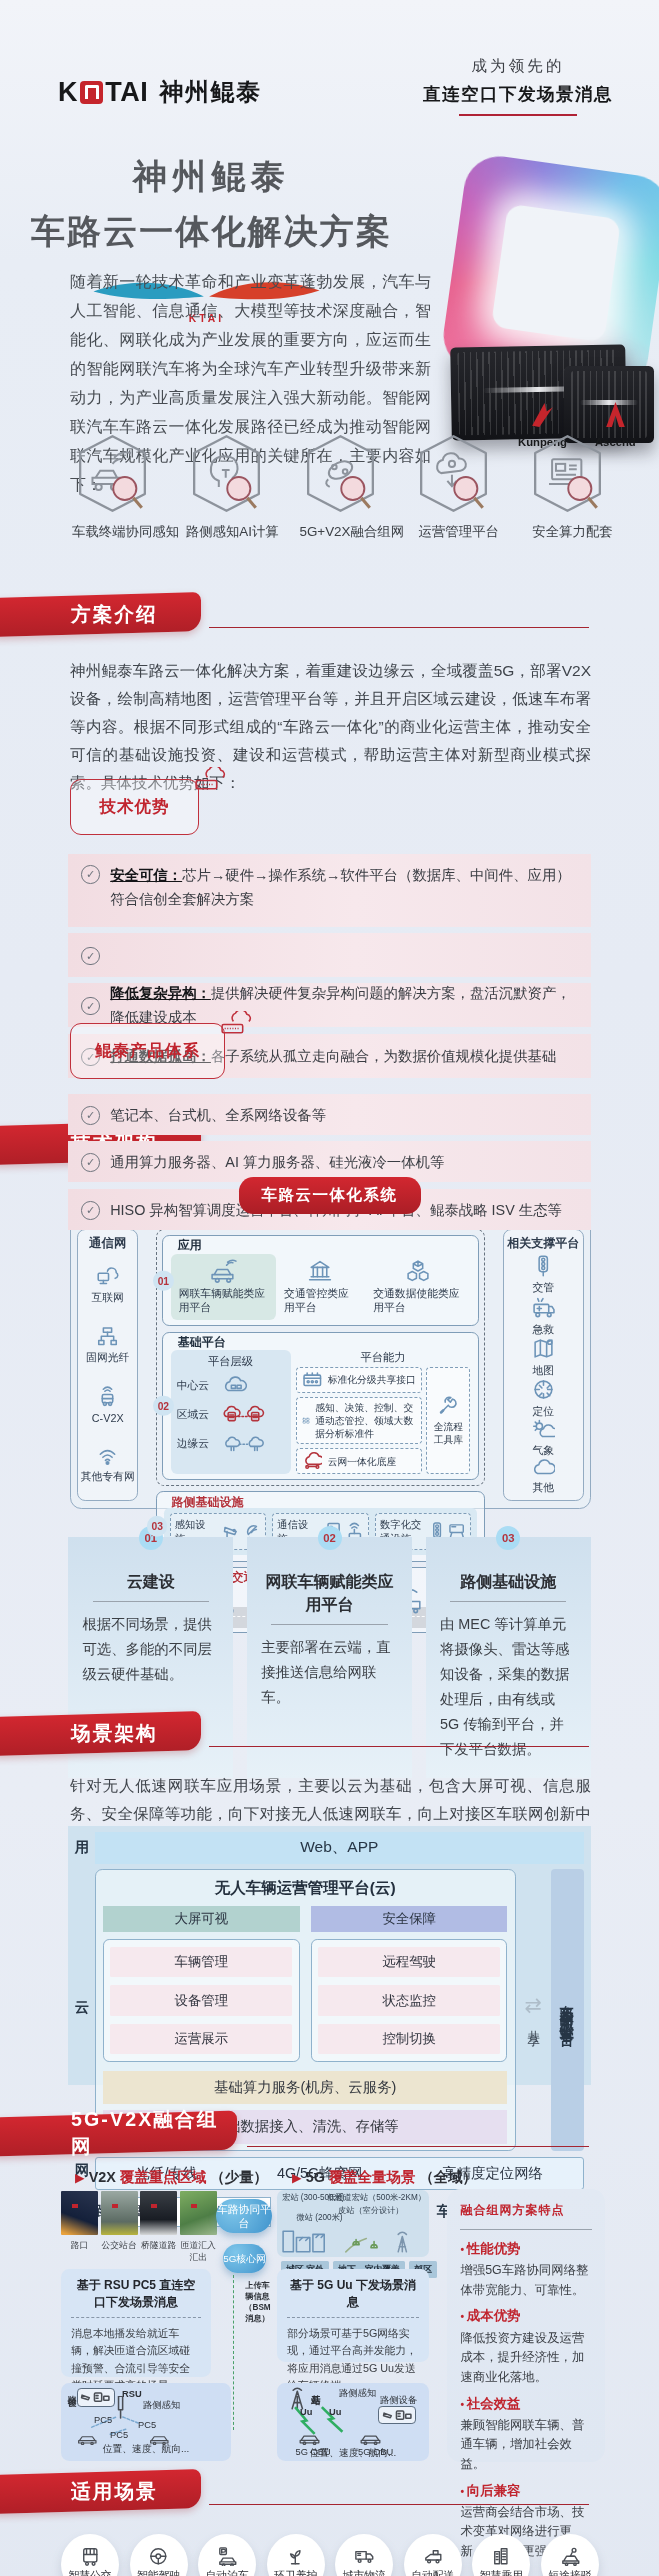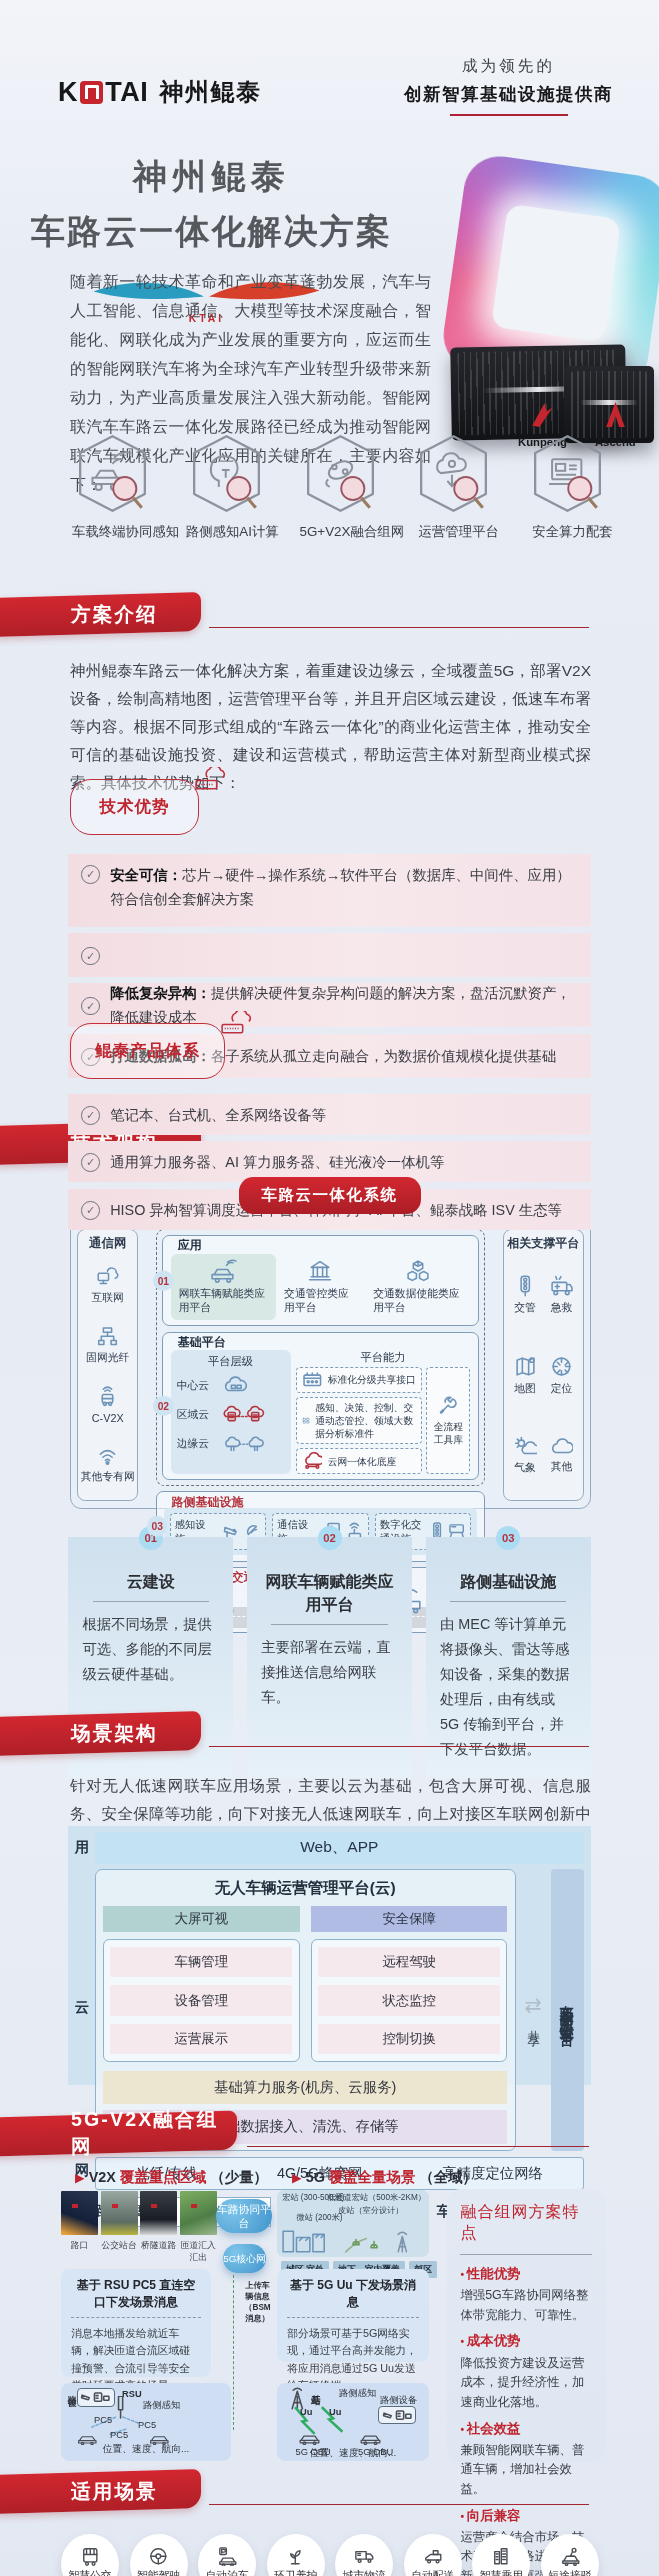--- a/index.html
+++ b/index.html
@@ -57,34 +57,34 @@
   .partner .pname { font-size:11.3px; color:#17181a; font-weight:bold; }
   .pillars { position:absolute; left:62px; top:309px; width:556px; display:flex; justify-content:space-between; }
   .pillar { width:101px; text-align:center; }
   .pillar svg.hex { width:77px; height:81px; }
   .pillar .plabel { font-size:13.4px; color:#3c4046; margin-top:7.2px; white-space:nowrap;margin-left:10px; }
 
   
   .body-par { position:absolute; left:70px; right:68px; font-size:15.5px; line-height:28px; color:#3f444b; text-align:justify; }
   .badge {
     position:absolute; left:70px; width:129px; height:56px;
-    border:1.5px solid #c0303c; border-radius:21px; background:rgba(255,255,255,.35);
+    border:1.5px solid #c0303c; border-radius:11px; background:rgba(255,255,255,.35);
     display:flex; align-items:center; justify-content:center;
   }
   .badge span { color:#c0242e; font-size:16.5px; font-weight:bold; letter-spacing:1px; }
   .badge .b-ic { position:absolute; right:-30px; top:-13.4px; width:36px; height:30px; }
   .check-row {
     position:absolute; left:68px; right:68px;
     background:linear-gradient(90deg,#f2dde2,#f7e8ec 55%,#f3e2e7);
     display:flex; gap:10.3px; padding:9.3px 13.4px; align-items:flex-start;
   }
   .check-ic { flex:0 0 18.5px; width:18.5px; height:18.5px; border:1.3px solid #70757e; border-radius:50%;
     color:#70757e; font-size:11.3px; display:flex; align-items:center; justify-content:center; margin-top:2.1px; }
   .check-text { font-size:14.4px; line-height:24px; color:#3a3d43; }
-  .check-text b { color:#141518; }
+  .check-text b { color:#141518;text-decoration:underline; }
 
   
   .pill-title { position:absolute; left:50%; transform:translateX(-50%); background:linear-gradient(180deg,#d22730,#ab1e26);
     color:#fff; font-size:15.5px; font-weight:bold; letter-spacing:1.5px; padding:8px 23px; border-radius:14.4px; z-index:3; }
   .pill-wing { position:absolute; top:11.3px; width:62px; height:1px; background:#5f6b79; }
   .arch-outer { position:absolute; left:70px; width:521px; border:1px solid #93abc2; border-radius:11.3px;
     background:rgba(235,243,249,.45); padding:24px 6.2px 7.2px; display:flex; gap:18px; }
   .arch-ptitle { position:absolute; top:7.2px; left:0; right:0; text-align:center; color:#b4333c; font-size:14.4px; font-weight:bold; letter-spacing:1px; }
   .comm-box { flex:0 0 61px; border:1px solid #93abc2; border-radius:8.2px; background:rgba(255,255,255,.35);
     display:flex; flex-direction:column; align-items:center; padding:5.2px 2.1px; }
@@ -119,21 +119,21 @@
   .toolkit .ctext { font-size:9.8px; color:#2e3b4c; text-align:center; line-height:13px; }
   .road-row { display:flex; gap:6.2px; background:#d9e9f3; border-radius:5.2px; padding:5.2px; }
   .road-cell { flex:1; border:1px dashed #7f9db8; border-radius:4.1px; display:flex; align-items:center; justify-content:center; gap:6.2px; padding:4.1px; background:rgba(255,255,255,.35); }
   .road-cell .rname { font-size:10.3px; line-height:13.4px; color:#2e3b4c; }
   .part-road { position:relative; height:43px; margin-top:3.1px; }
   .part-strip { position:absolute; left:4%; right:4%; top:20.6px; height:20.6px; background:#c7cbd1; opacity:.7; transform:skewX(-35deg); }
   .part-strip::after { content:""; position:absolute; left:0; right:0; top:9.3px; border-top:1.5px dashed #fff; }
   .vehicles { position:absolute; left:4%; right:4%; top:1px; display:flex; justify-content:space-between; }
   .support-box { flex:0 0 81px; border:1px solid #93abc2; border-radius:8.2px; background:rgba(255,255,255,.35); padding:5.2px 3.1px; display:flex; flex-direction:column; }
   .support-title { font-size:12px; font-weight:bold; color:#2e3b4c; text-align:center; margin-bottom:2.1px; }
-  .support-grid { flex:1; display:grid; grid-template-columns:1fr 1fr;text-align:right; }
+  .support-grid { flex:1; display:grid; grid-template-columns:1fr;text-align:right; }
   .support-item { display:flex; flex-direction:column; align-items:center; justify-content:center; gap:4.1px; }
   .support-item .slabel { font-size:10.8px; color:#2e3b4c; }
 
   .note-cards { position:absolute; left:68px; width:523px; display:flex; gap:13.4px; }
   .note-card { flex:1; position:relative; background:linear-gradient(180deg,#cfe0ee,#e7f1f8); padding:33px 14.4px 15.5px; min-height:155px; }
   .note-num { position:absolute; top:-11.3px; left:50%; transform:translateX(-50%); width:24px; height:24px; background:#aadcf4;
     border-radius:50%; color:#b4333c; font-size:11.3px; font-weight:bold; display:flex; align-items:center; justify-content:center; }
   .note-title { text-align:center; font-size:16px; font-weight:bold; color:#2b2e33; line-height:23px; }
   .note-div { width:85%; height:1px; background:#9aa3ad; margin:8.2px auto 10.3px; }
   .note-text { font-size:14.4px; line-height:25px; color:#3a3e44; }
@@ -190,21 +190,21 @@
   .v2x-txtbox { position:absolute; background:#d7e5f5; border-radius:8.2px; padding:8.2px 10.3px; }
   .v2x-txtbox .bt { font-size:12px; font-weight:bold; color:#23262c; text-align:center; }
   .v2x-txtbox .bd { border-top:1px dashed #8796a8; margin:6.2px 0; }
   .v2x-txtbox .bb { font-size:10.8px; line-height:17.5px; color:#3a3e44; }
   .v2x-diagram { position:absolute; background:#cfdef3; border-radius:8.2px; }
   .v2x-diagram .dlab { position:absolute; font-size:9.3px; color:#2d3137; }
   .v2x-diagram .vert { writing-mode:vertical-rl; letter-spacing:1px; }
   .v2x-diagram .cap { position:absolute; bottom:5.2px; left:0; right:0; text-align:center; font-size:9.8px; color:#2d3137; }
   .dev-chip { position:absolute; border:0.8px solid #5a6c80; border-radius:4.1px; background:rgba(255,255,255,.6); display:flex; align-items:center; justify-content:center; gap:3.1px; }
   .feat-panel { position:absolute; background:linear-gradient(180deg,#e2e9f3,#dfe7f2); border-radius:13.4px; padding:13.4px 13.4px; }
-  .feat-title { font-size:16px; font-weight:normal; color:#c0242e; letter-spacing:1px; }
+  .feat-title { font-size:12px; font-weight:bold; color:#c0242e; letter-spacing:1px; }
   .feat-div { height:1px; background:#9aa3ad; margin:9.3px 0 10.3px; }
   .feat-item { margin-bottom:7.2px; }
   .feat-item .ft { font-size:13.4px; font-weight:bold; color:#c0242e; margin-bottom:3.1px; }
   .feat-item .ft::before { content:"• "; font-size:10.3px; }
   .feat-item .fd { font-size:12.4px; line-height:19.6px; color:#3a3e44; }
 
   
   .circle-row { position:absolute; left:61px; width:538px; display:flex; justify-content:space-between; }
   .sc-circle { width:58px; height:61px; background:#fff; border-radius:50%; box-shadow:0 5.2px 9.3px rgba(120,130,150,.25);
     display:flex; flex-direction:column; align-items:center; justify-content:center; gap:3.1px; }
@@ -221,21 +221,21 @@
 
   <div class="abs" style="top:0;left:0;width:659px;height:124px;">
     <div class="logo-row">
       <span class="logo-k">K</span>
       <span class="logo-glyph"></span>
       <span class="logo-tai">TAI</span>
       <span class="logo-cn">神州鲲泰</span>
     </div>
     <div class="tagline">
       <div class="t1">成为领先的</div>
-      <div class="t2">创新智算基础设施提供商</div>
+      <div class="t2">直连空口下发场景消息</div>
       <div class="t-line"></div>
     </div>
   </div>
 
   <div class="abs" style="top:124px;left:0;width:659px;height:471px;">
     <div class="deco-square"></div>
     <div class="server" style="left:451px;top:222px;width:175px;height:93px;transform:rotate(-1deg);"></div>
     <div class="server" style="left:564px;top:242px;width:90px;height:77px;"></div>
     <div class="hero-title">
       <div class="l1">神州鲲泰</div>

